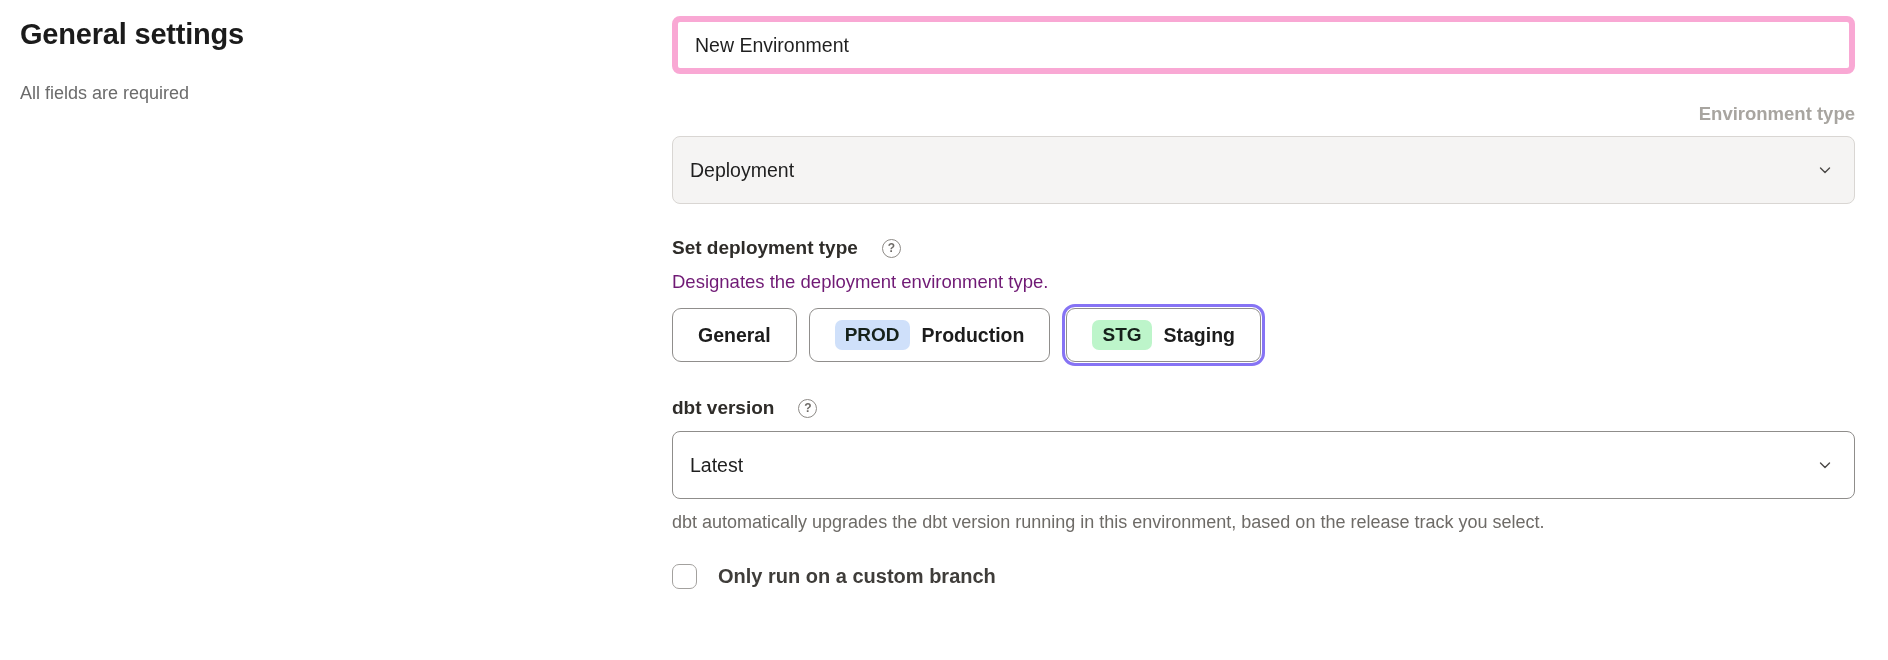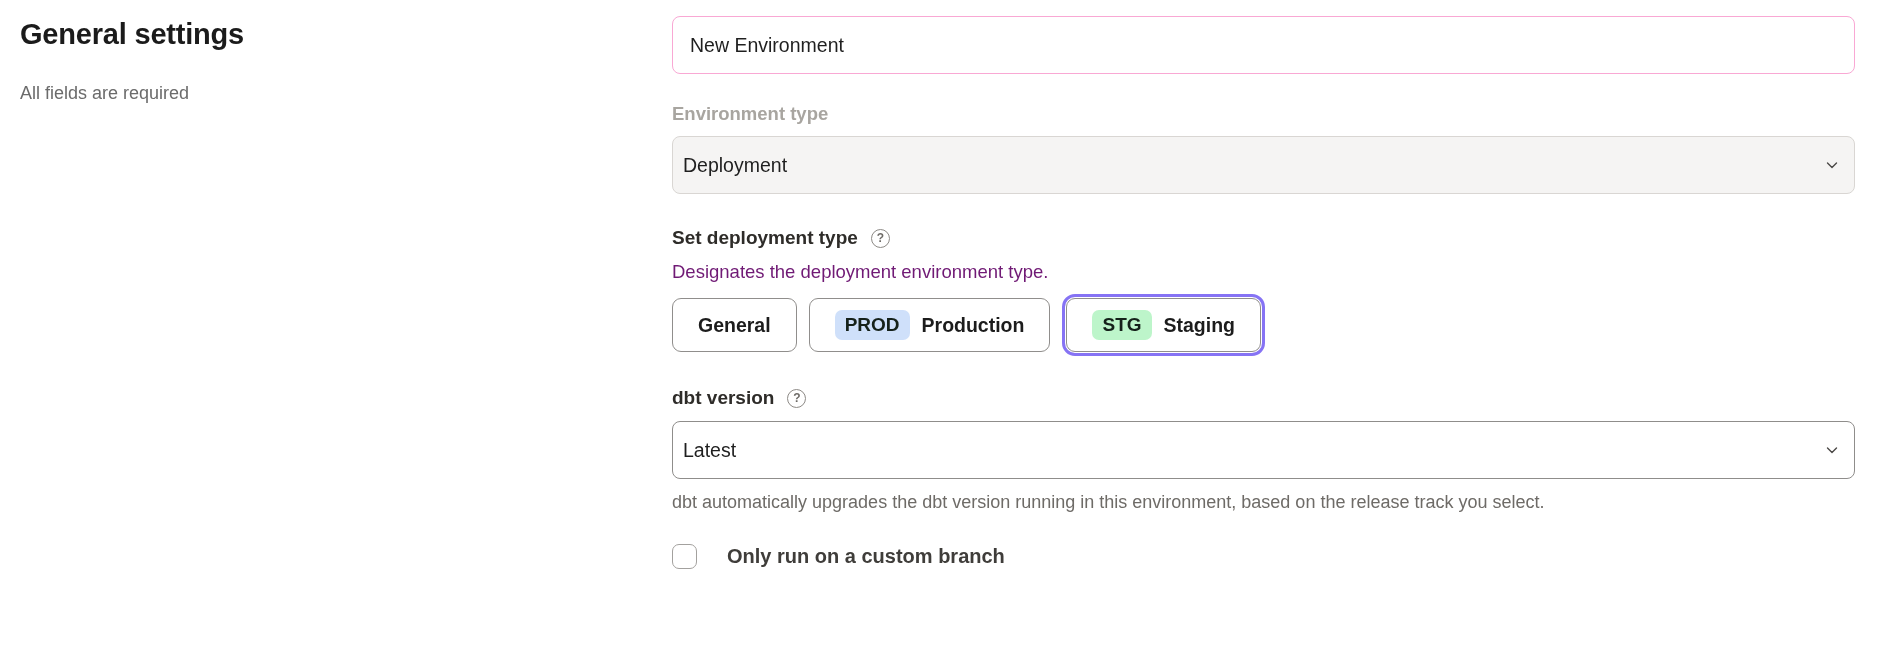--- a/index.html
+++ b/index.html
@@ -7,38 +7,38 @@
   body { font-family: "Liberation Sans", "DejaVu Sans", sans-serif; color: #1f1f1f; }
 
   .layout { display: flex; width: 100%; height: 100%; }
   .left-col { width: 672px; flex: 0 0 672px; padding: 18px 0 4px 20px; }
   .right-col { width: 1183px; flex: 0 0 1183px; padding-top: 16px; }
 
   .page-title { font-size: 29px; font-weight: 700; color: #1b1b1b; letter-spacing: -0.2px; }
   .page-subtitle { margin-top: 32px; font-size: 18px; color: #6b6b6b; }
 
   .field-label { display: block; font-size: 18.5px; font-weight: 600; color: #3f3d3a; margin-bottom: 11px; }
-  .field-label.disabled { color: #a8a5a0; }
-  .section-label { display: flex; align-items: center; gap: 13px; font-size: 19px; font-weight: 700; color: #2e2c29; margin-bottom: 12px; }
+  .field-label.disabled { color: #a8a5a0; text-align: right; }
+  .section-label { display: flex; align-items: center; gap: 24px; font-size: 19px; font-weight: 700; color: #2e2c29; margin-bottom: 12px; }
 
   .help-icon {
     width: 19px; height: 19px; border: 1.4px solid #8d8a86; border-radius: 50%;
     display: inline-flex; align-items: center; justify-content: center;
     font-size: 12px; font-weight: 600; color: #6e6b67; cursor: pointer;
   }
 
   .text-input {
-    width: 100%; height: 58px; border: 1px solid #f9a8d4; border-radius: 8px;
+    width: 100%; height: 58px; border: 6px solid #f9a8d4; border-radius: 8px;
     background: #ffffff; padding: 0 17px; font-size: 19.5px; color: #1f1f1f;
     font-family: "Liberation Sans", "DejaVu Sans", sans-serif;
   }
 
   .select {
-    width: 100%; height: 58px; border: 1px solid #8f8d8b; border-radius: 8px;
-    background: #ffffff; padding: 0 10px; font-size: 19.5px; color: #1f1f1f;
+    width: 100%; height: 68px; border: 1px solid #8f8d8b; border-radius: 8px;
+    background: #ffffff; padding: 0 17px; font-size: 19.5px; color: #1f1f1f;
     display: flex; align-items: center; justify-content: space-between; cursor: pointer;
   }
   .select.disabled { background: #f5f4f3; border-color: #d9d6d3; cursor: default; }
   .chevron { display: inline-flex; margin-right: 4px; }
 
   .helper-text { font-size: 18px; color: #6e6b67; margin-top: 13px; }
 
   .spacer-lg { height: 29px; }
   .spacer-section { height: 33px; }
 
@@ -49,21 +49,21 @@
     height: 54px; display: inline-flex; align-items: center; gap: 12px;
     padding: 16px 25px; background: #ffffff; border: 1px solid #908e8c; border-radius: 9px;
     font-size: 19.5px; font-weight: 600; color: #1c1c1c; cursor: pointer;
     font-family: "Liberation Sans", "DejaVu Sans", sans-serif;
   }
   .type-btn.selected { outline: 3px solid #8673f4; outline-offset: 1px; margin: 0 4px; }
   .badge { border-radius: 7px; padding: 4px 10px; font-size: 19px; font-weight: 600; color: #15211a; }
   .badge-stg { background: #bdf5ca; }
   .badge-prod { background: #cfe0fa; }
 
-  .checkbox-row { display: flex; align-items: center; gap: 30px; margin-top: 31px; }
+  .checkbox-row { display: flex; align-items: center; gap: 21px; margin-top: 31px; }
   .checkbox {
     width: 25px; height: 25px; border: 1.6px solid #a3a19e; border-radius: 7px;
     background: #ffffff; cursor: pointer; flex: 0 0 25px;
   }
   .checkbox-label { font-size: 20px; font-weight: 600; color: #3f3d3a; cursor: pointer; }
 </style>
 </head>
 <body>
 
 <div class="layout">

